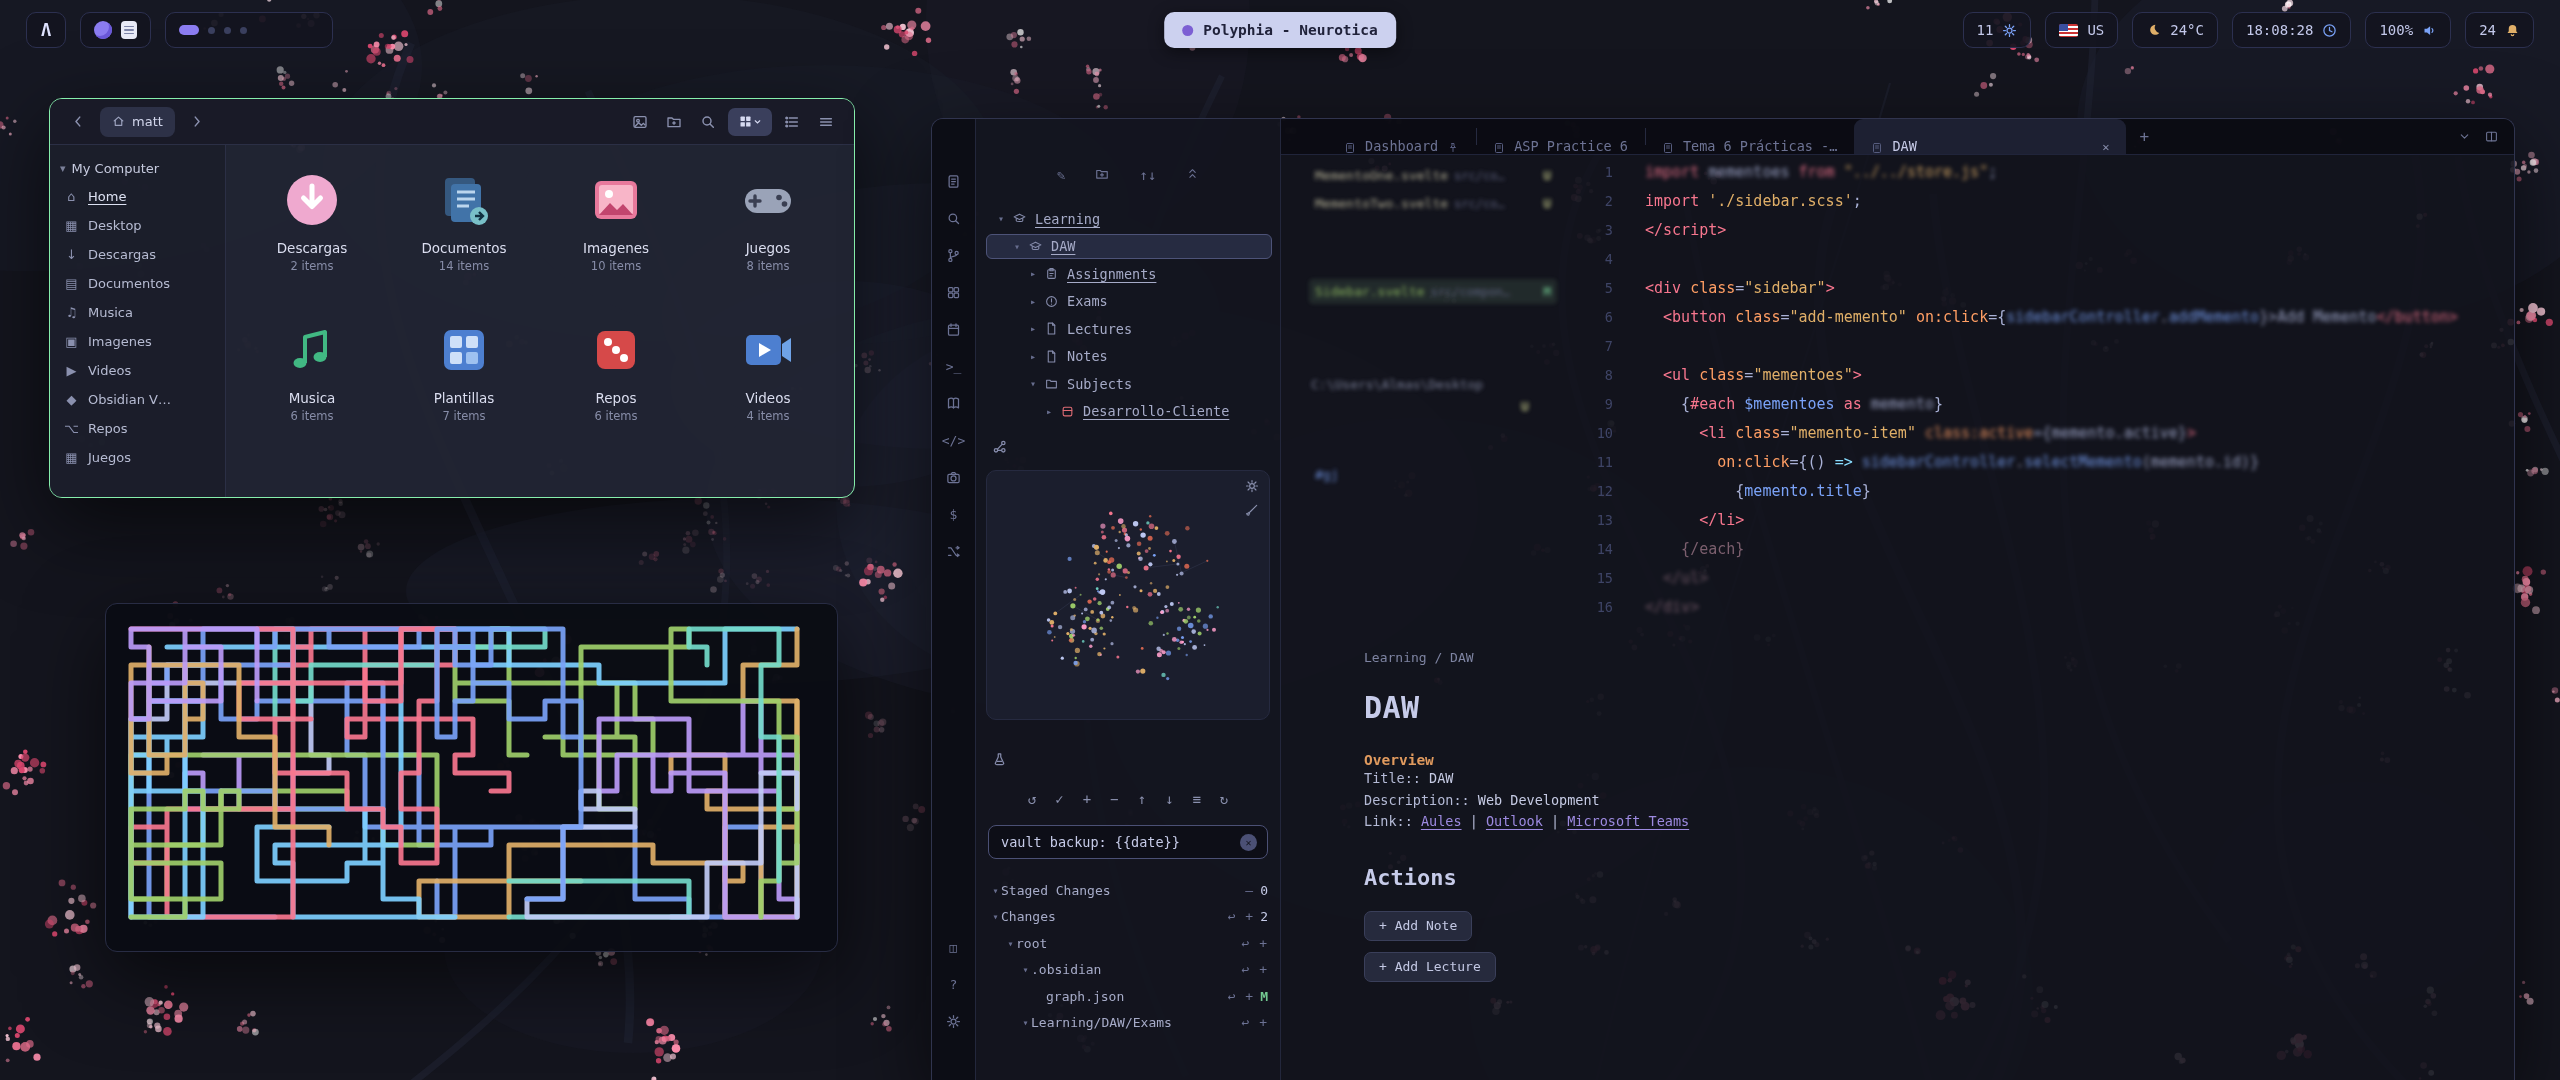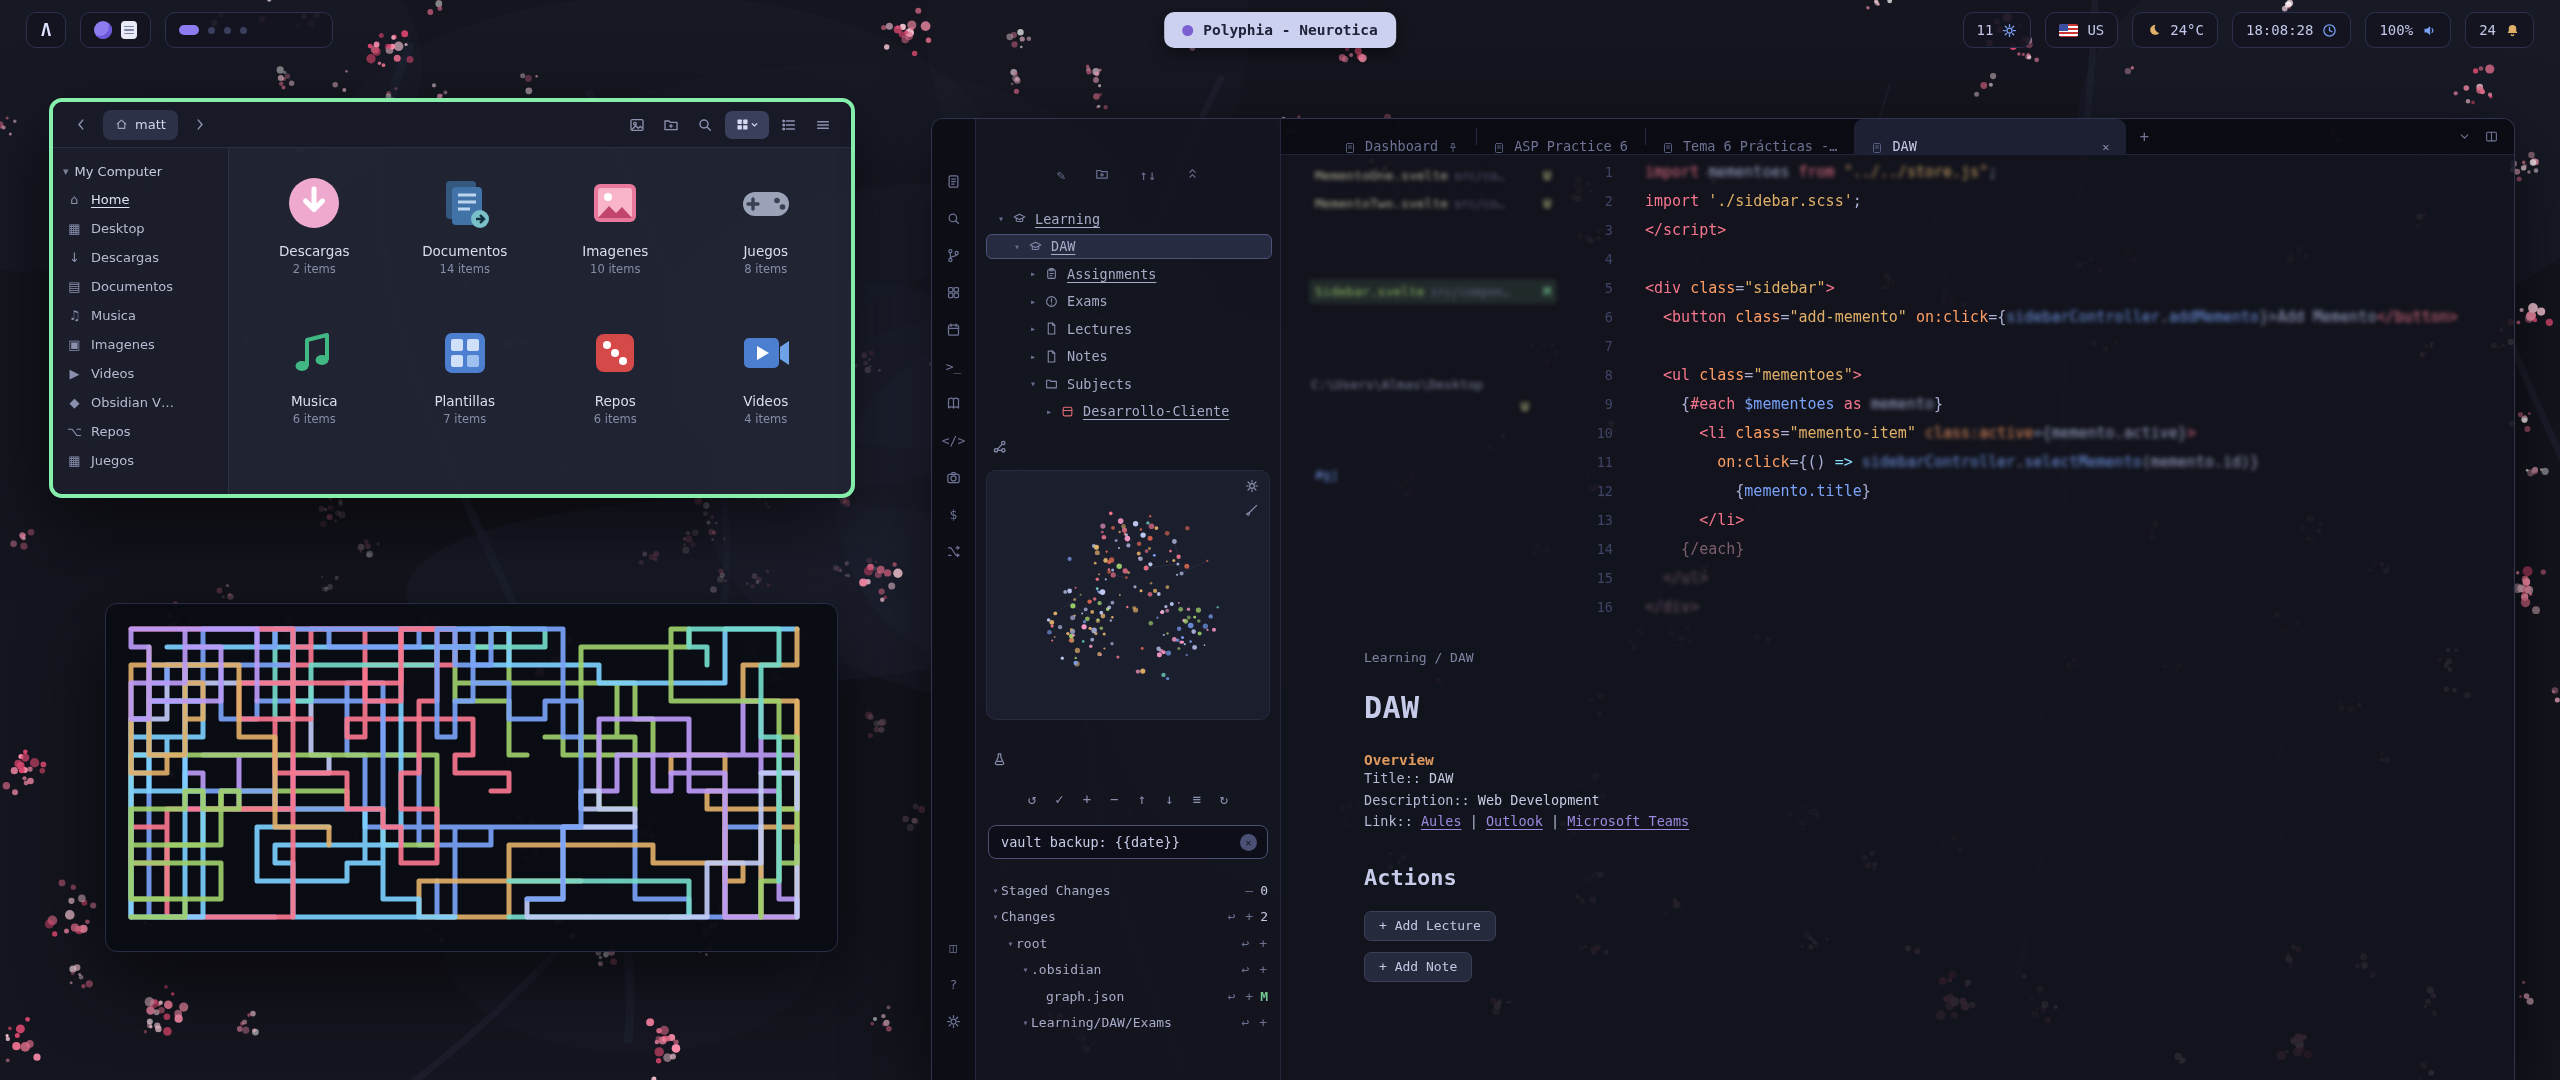--- a/index.html
+++ b/index.html
@@ -22,21 +22,21 @@
   .np-dot{width:11px;height:11px;border-radius:50%;background:#7c5fd3}
   .tb-right{margin-left:auto;display:flex;align-items:center;gap:14px}
   .mod-ic{display:inline-flex;align-items:center}
   .flag{width:19px;height:13px;border-radius:2px;background:repeating-linear-gradient(#c33 0 2px,#fff 2px 4px);position:relative;overflow:hidden}
   .flag::before{content:"";position:absolute;left:0;top:0;width:9px;height:7px;background:#3a4fa0}
 
   
   .win{position:absolute;border-radius:13px;box-shadow:0 26px 80px rgba(0,0,0,.6)}
 
   
-  .fm{left:49px;top:98px;width:806px;height:400px;background:rgba(33,36,51,.96);border:4px solid #86efac;overflow:hidden}
+  .fm{left:49px;top:98px;width:806px;height:400px;background:rgba(33,36,51,.96);border:1px solid #86efac;overflow:hidden}
   .fm-titlebar{height:46px;display:flex;align-items:center;justify-content:space-between;padding:0 14px;background:rgba(24,26,38,.9);border-bottom:1px solid #2b2f45}
   .fm-nav{display:flex;align-items:center;gap:8px}
   .icbtn{width:28px;height:28px;display:inline-flex;align-items:center;justify-content:center;color:#8a90ae;border-radius:7px}
   .icbtn.active{background:#3a3f5c;color:#d7dbf2;width:44px}
   .crumb-pill{display:flex;align-items:center;gap:7px;height:30px;padding:0 12px;background:#2d3147;border-radius:8px;color:#d2d6ec;font-size:13px}
   .fm-acts{display:flex;align-items:center;gap:6px}
   .fm-body{display:flex;height:calc(100% - 46px)}
   .fm-side{width:176px;background:rgba(26,28,40,.75);border-right:1px solid #2b2f45;padding-top:10px}
   .fm-side-title{display:flex;align-items:center;gap:6px;color:#c6cade;font-size:13px;padding:6px 10px;}
   .fm-side-title .caret{color:#7b8099;font-size:11px}
@@ -2176,20 +2176,20 @@
           <div class="crumb">Learning / DAW</div>
           <h1>DAW</h1>
           <div class="ov">Overview</div>
           <div id="note-fields">
               <div class="field"><span>Title:: </span><span class="v">DAW</span></div>
               <div class="field"><span>Description:: </span><span class="v">Web Development</span></div>
               <div class="field"><span>Link:: </span><span class="lnk">Aules</span><span> | </span><span class="lnk">Outlook</span><span> | </span><span class="lnk">Microsoft Teams</span></div>
             </div>
           <h2>Actions</h2>
           <div class="btnrow" id="note-actions">
+              <div><span class="obtn">+ Add Note</span></div>
               <div><span class="obtn">+ Add Lecture</span></div>
-              <div><span class="obtn">+ Add Note</span></div>
             </div>
         </div>
       </div>
     </div>
   </section>
 </div>
 
 </body></html>

